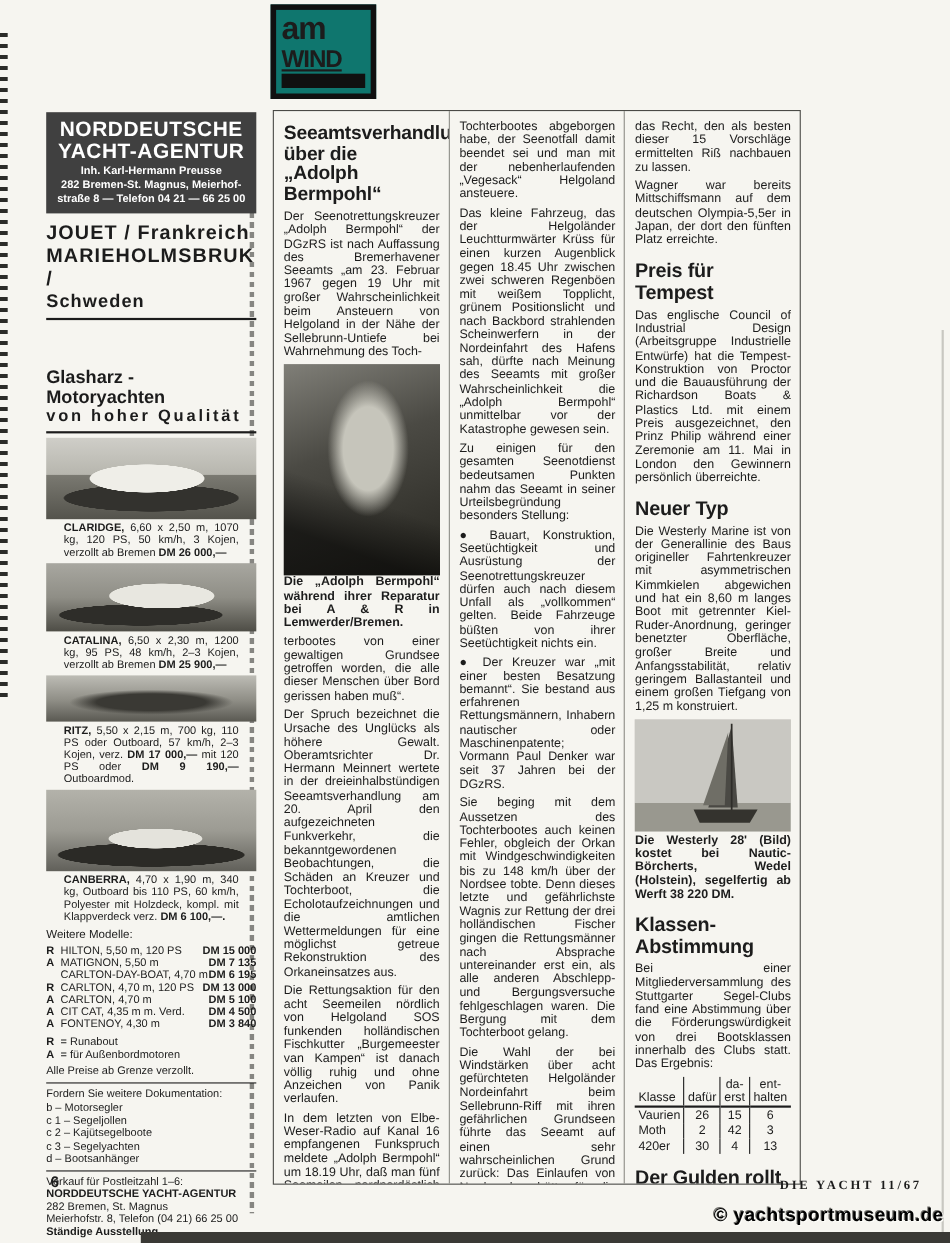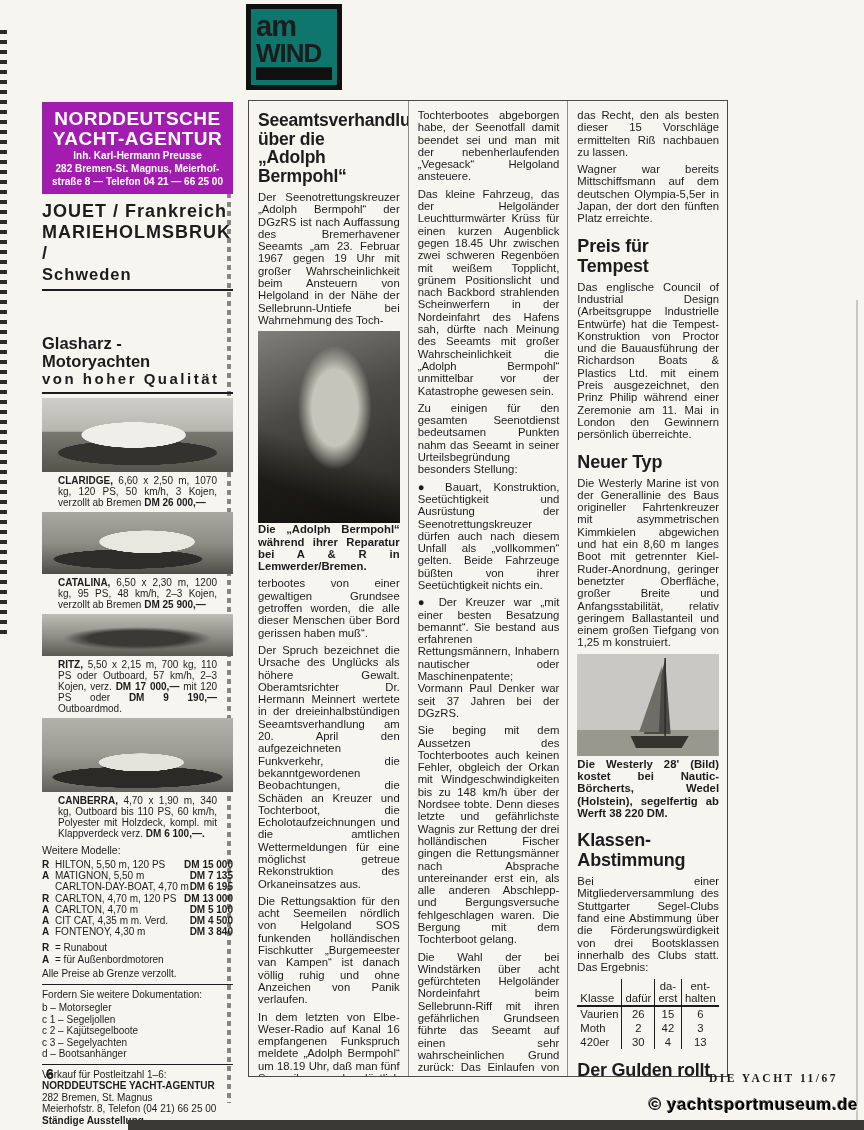--- a/index.html
+++ b/index.html
@@ -11,26 +11,26 @@
   .film-marks{left:0;top:30px;width:7px;height:610px;
     background:repeating-linear-gradient(180deg,#2b2b28 0 4px,rgba(0,0,0,0) 4px 10px);}
   .coupon-dashes{left:227px;top:103px;width:4px;height:1000px;opacity:.65;
     background:repeating-linear-gradient(180deg,#4a4a46 0 5px,rgba(0,0,0,0) 5px 9px);}
   .page-edge-right{left:856px;top:300px;width:2px;height:820px;background:#c8c7c1;}
   .scan-bar{left:128px;top:1120px;width:736px;height:10px;background:#3a3935;}
 
   
   .masthead{left:246px;top:4px;width:76px;border:5px solid #101010;padding:3px 5px 5px;background:#0f766e;}
   .mast-am{font-size:29px;line-height:29px;font-weight:bold;letter-spacing:-1px;}
-  .mast-wind{font-size:26px;line-height:25px;font-weight:bold;letter-spacing:-1px;}
+  .mast-wind{font-size:22px;line-height:25px;font-weight:bold;letter-spacing:-1px;text-decoration:underline;}
   .mast-bar{height:13px;background:#101010;margin-top:1px;}
 
   
   .sidebar{left:42px;top:102px;width:191px;}
-  .agency-box{background:#a21caf;color:#fff;text-align:center;padding:7px 3px 6px;}
+  .agency-box{background:#404040;color:#fff;text-align:center;padding:7px 3px 6px;}
   .agency-title{font-size:19px;line-height:20px;font-weight:bold;letter-spacing:.5px;}
   .agency-sub{font-size:10px;line-height:12px;font-weight:bold;margin-top:1px;}
   .brands{margin:7px 0 3px;}
   .brand-line{font-size:18px;line-height:21px;font-weight:bold;letter-spacing:1px;}
   .brand-line.small{font-size:16.5px;}
   .rule{border:none;border-top:2px solid #1c1c1c;margin:4px 0;}
   .rule.thin{border-top-width:1.5px;}
   .tagline-line1{font-size:16.5px;line-height:18px;font-weight:bold;margin-top:43px;}
   .tagline-line2{font-size:15px;line-height:18px;font-weight:bold;letter-spacing:2.5px;}
   .photo{margin:4px 0 3px;}

